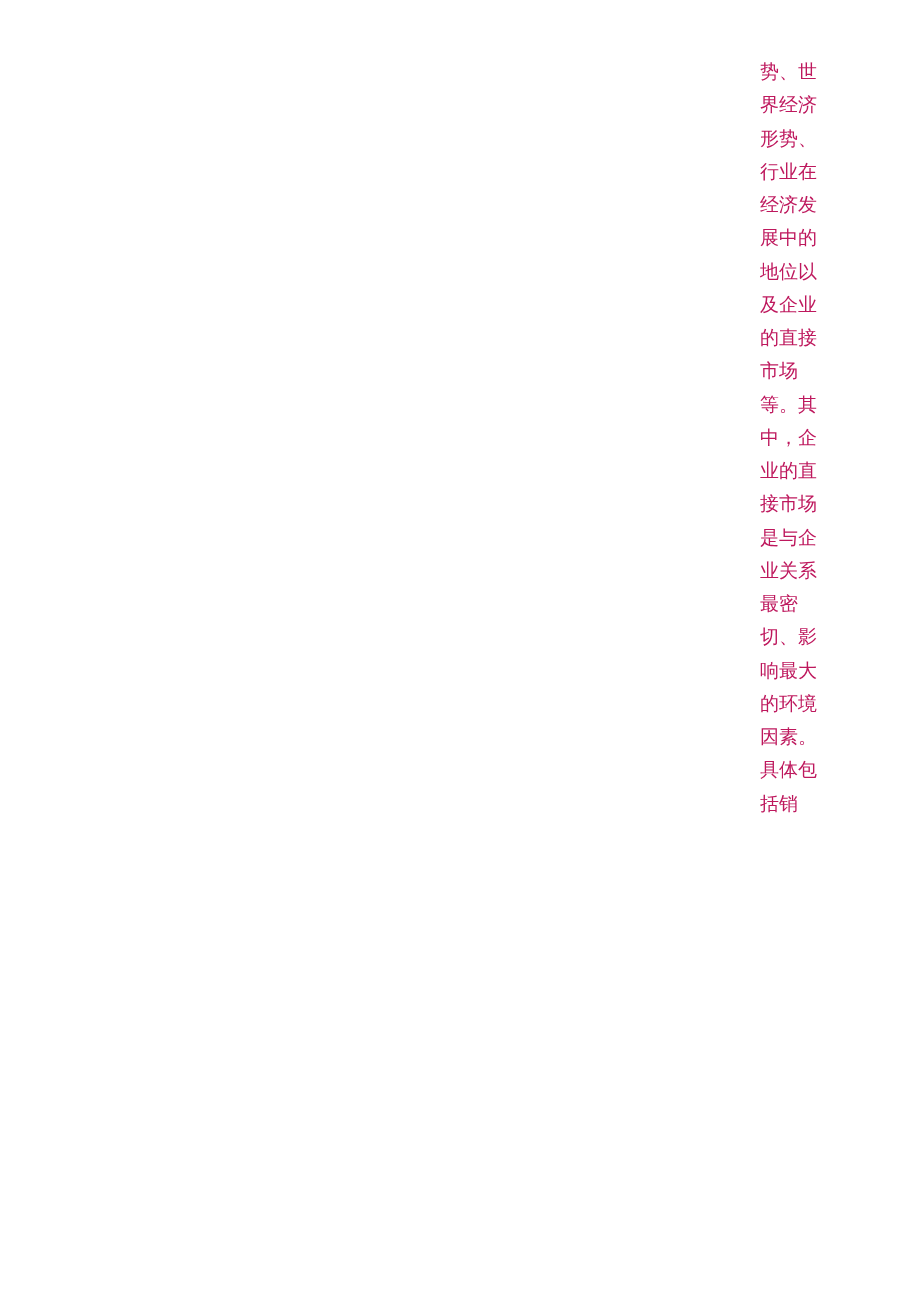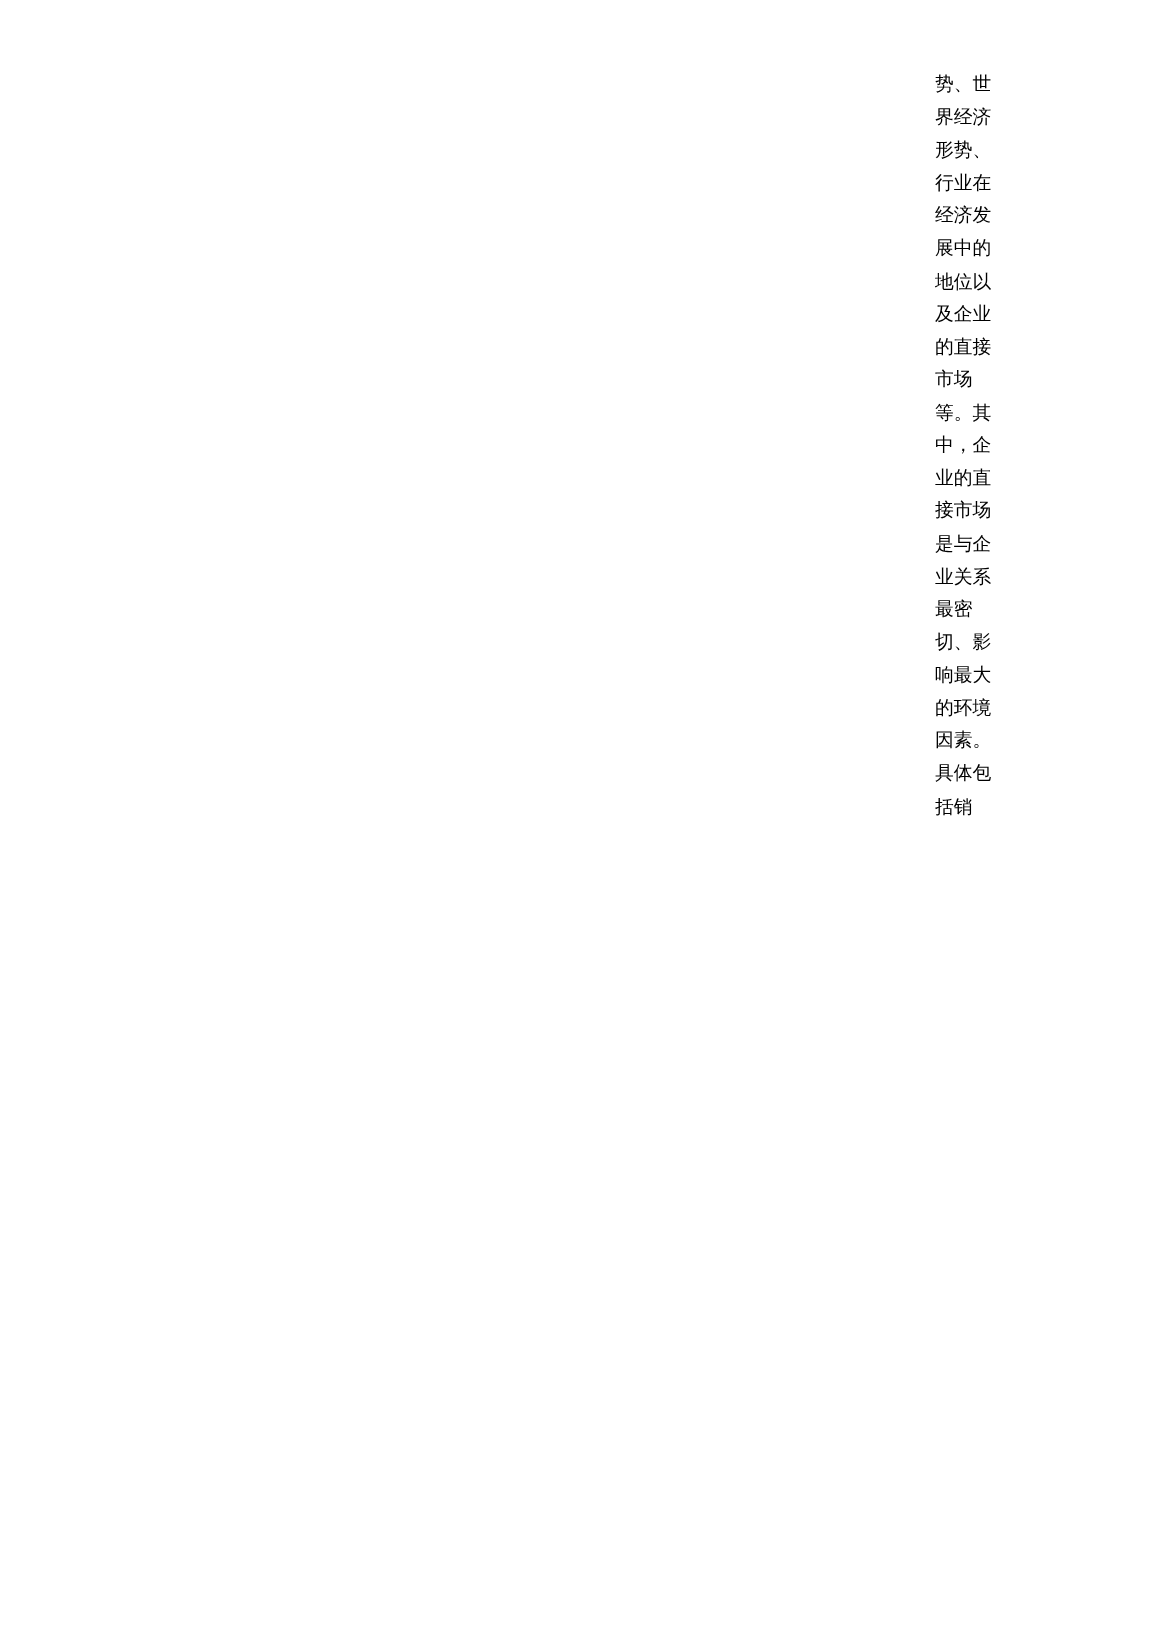--- a/index.html
+++ b/index.html
@@ -19,25 +19,25 @@
     .page-container {
       width: 920px;
       height: 1301px;
       background: #ffffff;
       position: relative;
     }
 
     .text-column {
       position: absolute;
       top: 55px;
-      right: 112px;
+      right: 100px;
       width: 60px;
-      font-size: 15px;
+      font-size: 19px;
       line-height: 1.75;
-      color: #000000;
+      color: #be185d;
       writing-mode: horizontal-tb;
       text-align: left;
     }
 
     .text-line {
       display: block;
       white-space: nowrap;
     }
   </style>
 </head>

